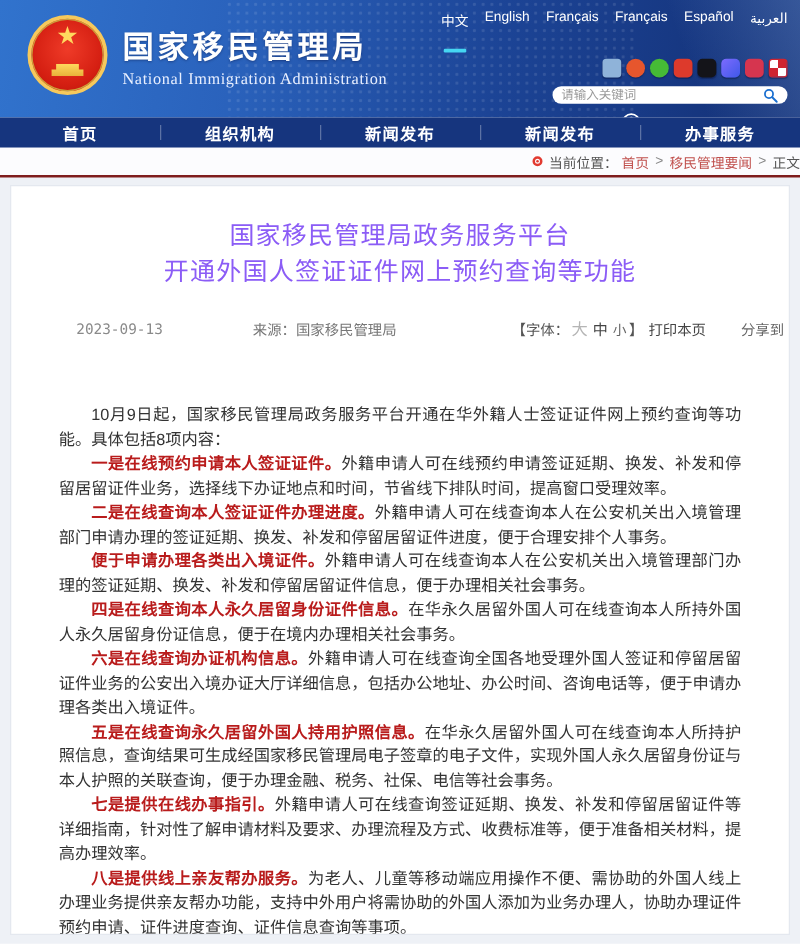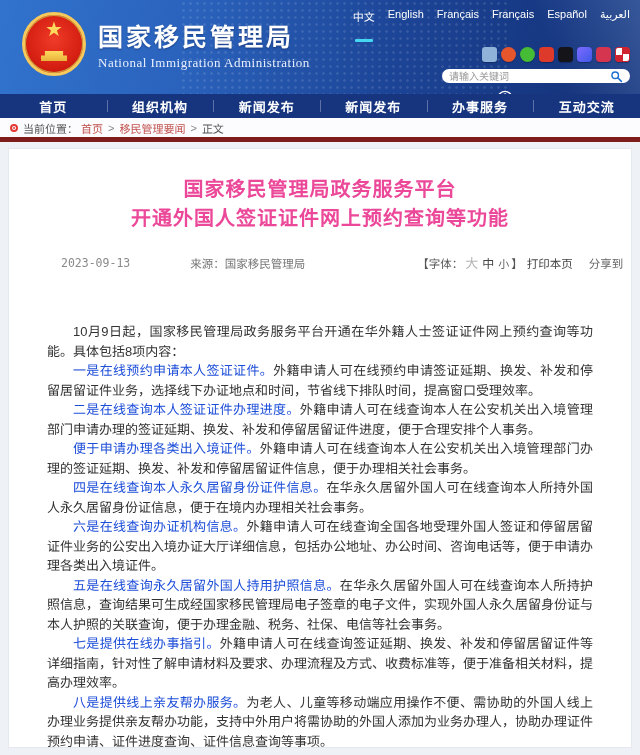--- a/index.html
+++ b/index.html
@@ -66,51 +66,51 @@
   .access-row svg { width:16px; height:16px; }
   
   .nav { height:24px; background:#16357e; display:flex; position:relative; z-index:4; }
   .nav-item {
     flex:1; display:flex; align-items:center; justify-content:center;
     color:#fff; font-size:13px; font-weight:bold; cursor:pointer; position:relative; letter-spacing:1px;
   }
   .nav-item + .nav-item::before { content:""; position:absolute; left:0; top:6px; bottom:6px; width:1px; background:rgba(255,255,255,.3); }
   
   .crumb-bar {
-    height:24px; background:#fcfcfe; border-bottom:5px solid #7f1d1d;
-    display:flex; align-items:center; padding-left:10px; font-size:11px; color:#555;
+    height:24px; background:#fcfcfe; border-bottom:2px solid #7f1d1d;
+    display:flex; align-items:center; padding-left:10px; font-size:11px; color:#555;justify-content:flex-end;
   }
   .pin { width:8px; height:8px; border:2px solid #e23a30; border-radius:50%; display:inline-block; margin-right:5px; position:relative; }
   .pin::after{ content:""; position:absolute; left:1px; top:1px; width:2px; height:2px; background:#e23a30; border-radius:50%; }
   .crumb-link { color:#c0504d; cursor:pointer; margin:0 3px; }
   .crumb-sep { color:#888; margin:0 2px; }
   .crumb-cur { color:#555; margin-left:3px; }
   
   .card {
     position:absolute; left:8px; right:8px; top:148px; height:600px;
     background:#fff; border:1px solid #e4e8ef; overflow:hidden;
   }
-  .art-title { text-align:center; color:#ec4899; font-weight:bold; font-size:20px; line-height:29px; padding-top:26px; letter-spacing:1px; }
+  .art-title { text-align:center; color:#8b5cf6; font-weight:normal; font-size:20px; line-height:29px; padding-top:26px; letter-spacing:1px; }
   .meta-row {
     display:flex; align-items:center; font-size:11.5px; color:#8a8a8a;
-    padding-left:52px; margin-top:20px; white-space:nowrap;
+    padding-left:52px; margin-top:20px; white-space:nowrap;gap:12px;
   }
   .meta-date { font-family:"DejaVu Sans Mono","Liberation Mono",monospace; color:#8a8a8a; }
   .meta-source { margin-left:60px; color:#777; }
-  .font-widget { margin-left:112px; color:#555; }
+  .font-widget { margin-left:80px; color:#555; }
   .fs-btn { cursor:pointer; margin:0 2px; }
   .fs-large { color:#b5b5b5; font-size:13px; }
   .fs-mid { color:#444; font-size:12px; }
   .fs-small { color:#666; font-size:11px; }
   .print-btn { color:#444; cursor:pointer; margin-left:4px; }
   .share-label { margin-left:16px; color:#666; }
   .share-ic { width:17px; height:17px; margin-left:5px; cursor:pointer; vertical-align:middle; }
   .art-body { padding:0 38px; margin-top:50px; }
   .para { font-size:13px; line-height:19.5px; color:#333; text-indent:2em; text-align:justify; }
-  .para .lead { font-weight:normal; color:#1d4ed8; }
+  .para .lead { font-weight:bold; color:#b91c1c; }
 </style>
 </head>
 <body>
 
 <div class="header">
   <div class="brand">
     <div class="emblem">
       <span class="star">★</span>
       <span class="gate"></span>
     </div>
@@ -156,21 +156,20 @@
     </div>
   </div>
 </div>
 
 <div class="nav">
   <div class="nav-item">首页</div>
   <div class="nav-item">组织机构</div>
   <div class="nav-item">新闻发布</div>
   <div class="nav-item">新闻发布</div>
   <div class="nav-item">办事服务</div>
-  <div class="nav-item">互动交流</div>
 </div>
 
 <div class="crumb-bar">
   <span class="pin"></span>
   <span>当前位置：</span>
   <span class="crumb-link">首页</span>
   <span class="crumb-sep">&gt;</span>
   <span class="crumb-link">移民管理要闻</span>
   <span class="crumb-sep">&gt;</span>
   <span class="crumb-cur">正文</span>

